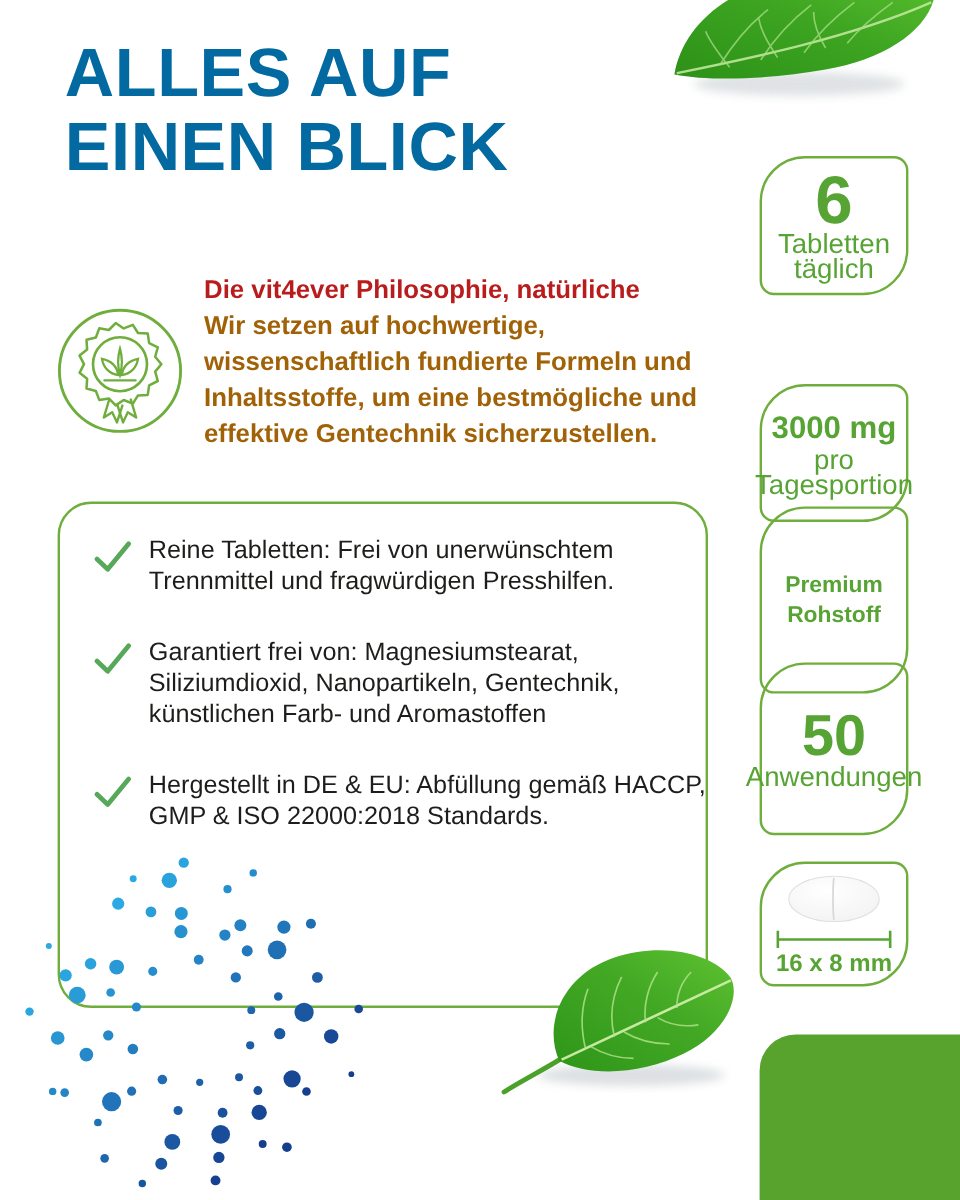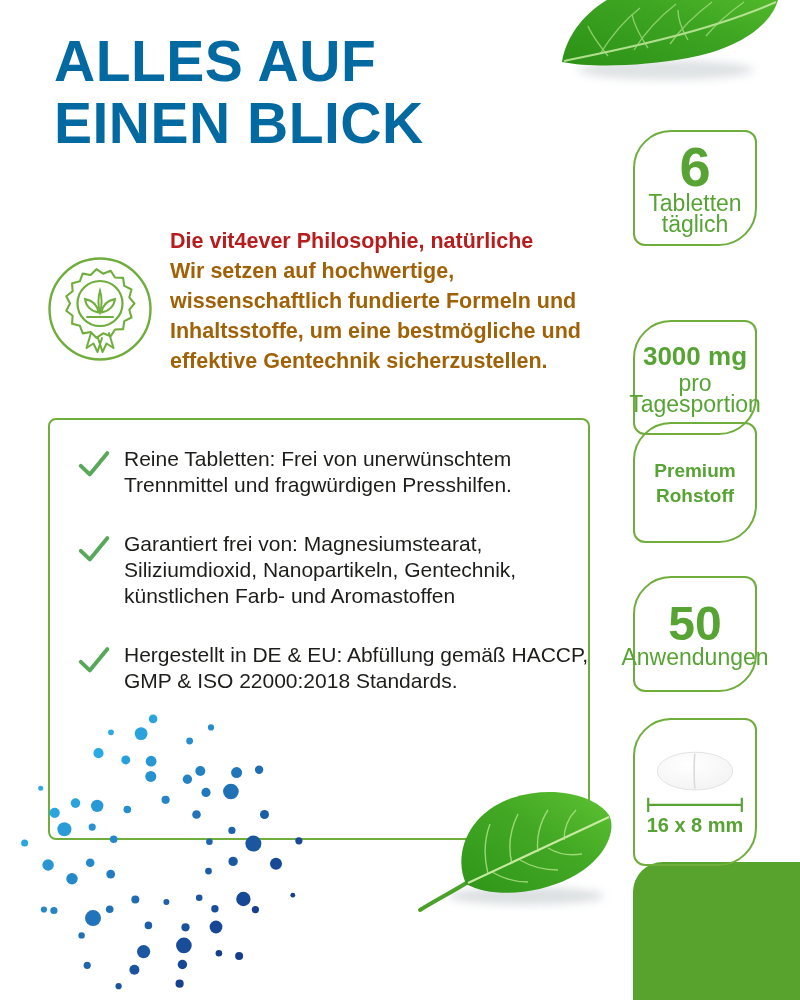--- a/index.html
+++ b/index.html
@@ -15,38 +15,38 @@
   .title div{white-space:nowrap;}
   
   .badge{position:absolute;left:47px;top:256px;width:106px;height:106px;}
   .phil-text{position:absolute;left:170px;top:226px;width:410px;font-size:21.5px;line-height:30px;}
   .phil-highlight{font-weight:700;color:#b91c1c;}
   .phil-body{font-weight:700;color:#a16207;}
   .phil-text div{white-space:nowrap;}
   
   .check-panel{
     position:absolute;left:48px;top:418px;width:542px;height:422px;box-sizing:border-box;
-    border:2px solid #6fae3d;border-radius:8px;padding:26px 20px 0 27px;z-index:1;
+    border:2px solid #6fae3d;border-radius:28px;padding:26px 20px 0 27px;z-index:1;
   }
   .check-item{display:flex;align-items:flex-start;margin-bottom:33px;}
   .check-item svg{flex:0 0 auto;margin-top:1px;margin-right:13px;}
   .check-lines{font-size:21px;line-height:26px;color:#1d1d1b;}
   .check-lines div{white-space:nowrap;}
   
   .stat{
     position:absolute;left:633px;width:124px;box-sizing:border-box;
     border:2px solid #6fae3d;border-radius:38px 12px 38px 12px;
     display:flex;flex-direction:column;align-items:center;justify-content:center;
     text-align:center;color:#57a434;z-index:1;
   }
   .stat-1{top:130px;height:116px;}
   .stat-2{top:273px;height:115px;margin-top:47px;}
-  .stat-3{top:422px;height:121px;}
-  .stat-4{top:576px;height:116px;}
-  .stat-5{top:718px;height:148px;}
+  .stat-3{top:422px;height:156px;}
+  .stat-4{top:552px;height:144px;}
+  .stat-5{top:718px;height:104px;}
   .stat .big{font-size:56px;line-height:52px;font-weight:800;}
   .stat .big-sm{font-size:26px;line-height:30px;font-weight:800;margin-bottom:2px;}
   .stat .big-md{font-size:48px;line-height:46px;font-weight:800;}
   .stat .lbl{font-size:23px;line-height:21px;font-weight:400;}
   .stat .lbl-lg{font-size:19px;line-height:25px;font-weight:700;}
   .stat .pill-dim{font-size:20px;line-height:22px;font-weight:700;margin-top:1px;}
   .green-panel{
     position:absolute;left:633px;top:862px;width:167px;height:138px;
     background:#57a32e;border-radius:30px 0 0 0;
   }

